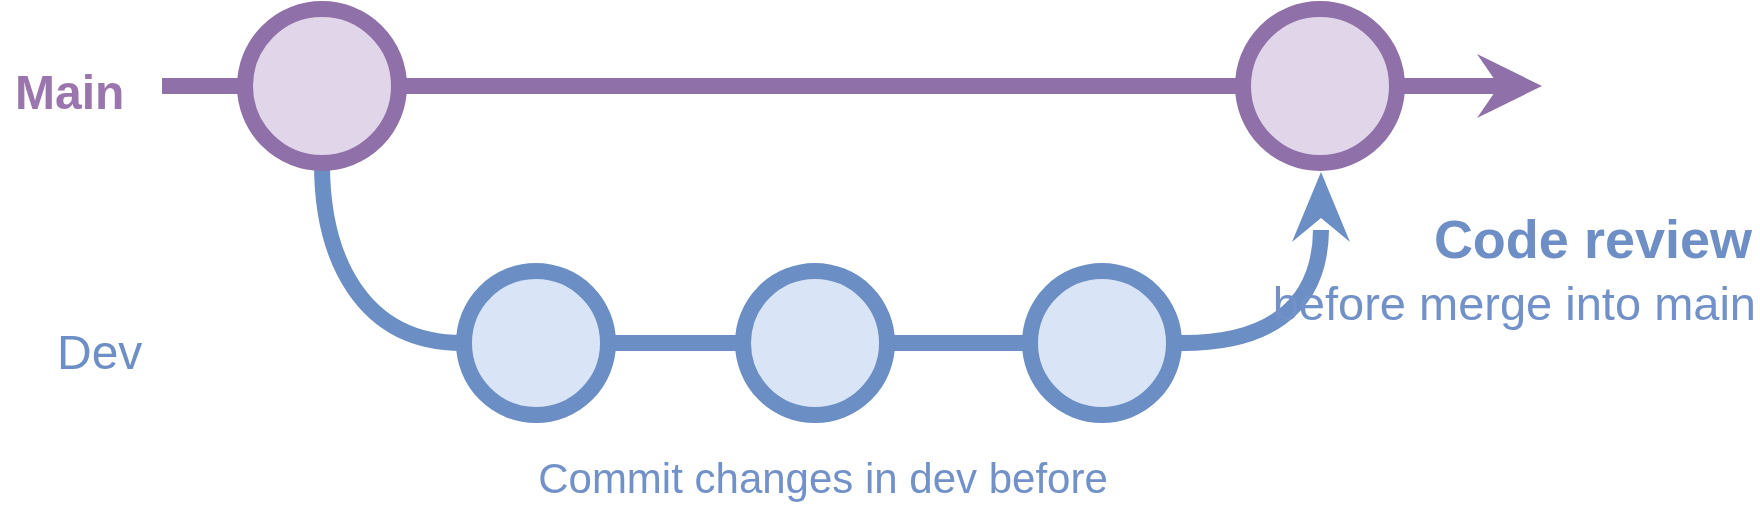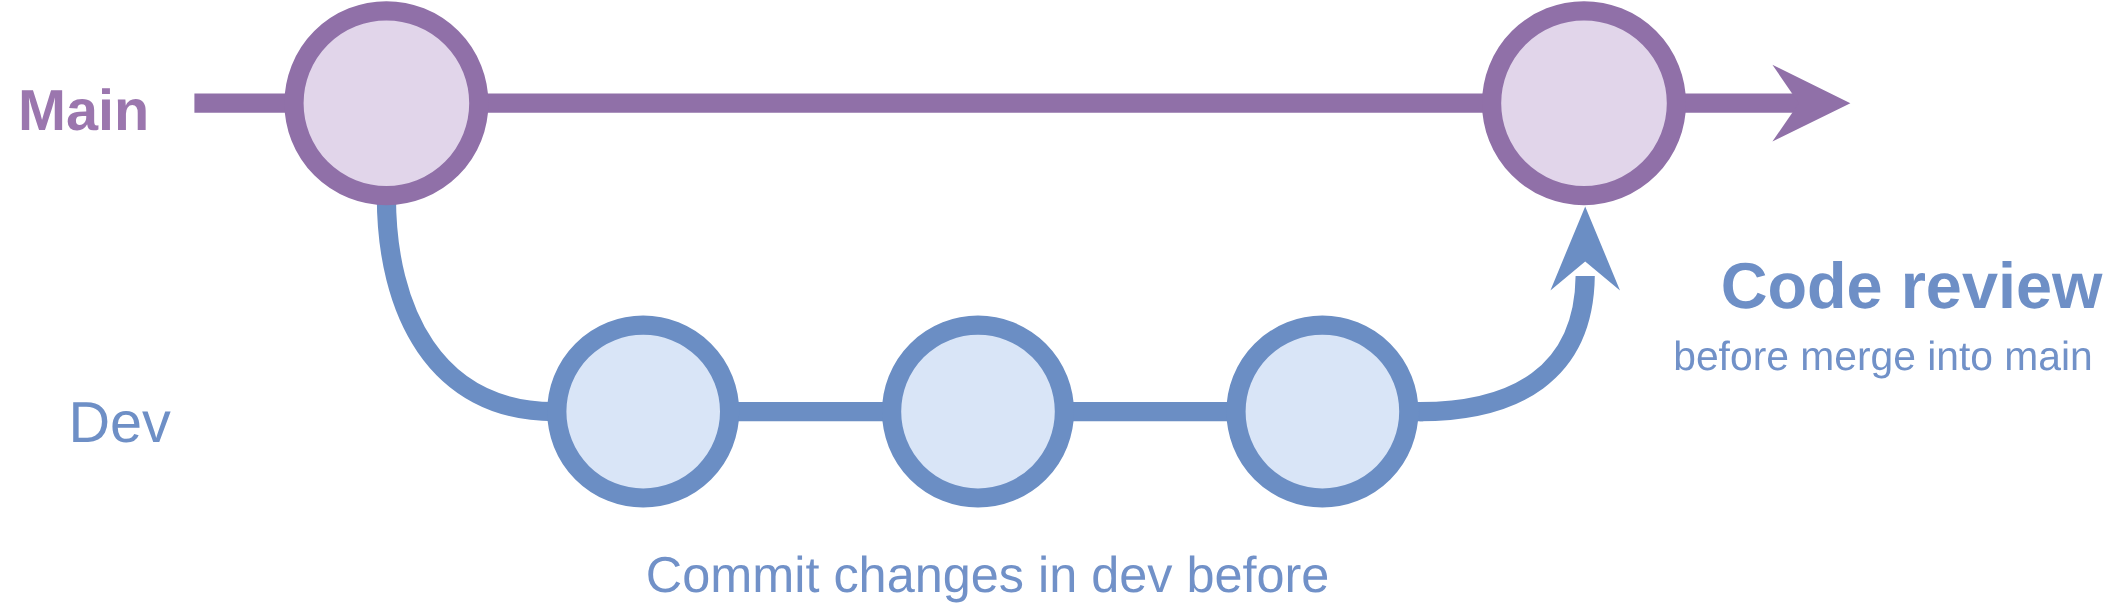--- a/index.html
+++ b/index.html
@@ -14,21 +14,21 @@
   .blue-stroke{stroke:var(--blue-stroke);fill:none;}
   .main-head{fill:var(--purple-stroke);}
   .merge-head{fill:var(--blue-stroke);}
   .main-node{fill:var(--purple-fill);stroke:var(--purple-stroke);stroke-width:16;}
   .dev-node{fill:var(--blue-fill);stroke:var(--blue-stroke);stroke-width:16;}
 
   .txt{position:absolute;line-height:1;white-space:nowrap;}
   .label-main{left:15px;top:69px;font-size:48px;font-weight:bold;color:var(--purple-text);}
   .label-dev{left:57px;top:329px;font-size:48px;font-weight:normal;color:var(--blue-text-strong);}
   .review-title{right:8px;top:212px;font-size:54px;font-weight:bold;color:var(--blue-text-strong);text-align:right;}
-  .review-sub{right:16px;top:280px;font-size:34px;color:var(--blue-text);}
+  .review-sub{right:4px;top:280px;font-size:47px;color:var(--blue-text);}
   .dev-caption{left:823px;top:458px;transform:translateX(-50%);font-size:42px;color:var(--blue-text);}
 </style>
 </head>
 <body>
 
 <div id="stage">
 
   <svg width="1760" height="508" viewBox="0 0 1760 508" aria-hidden="true">
 
     <line class="main-stroke" stroke-width="16" x1="162" y1="86" x2="1502" y2="86"></line>

